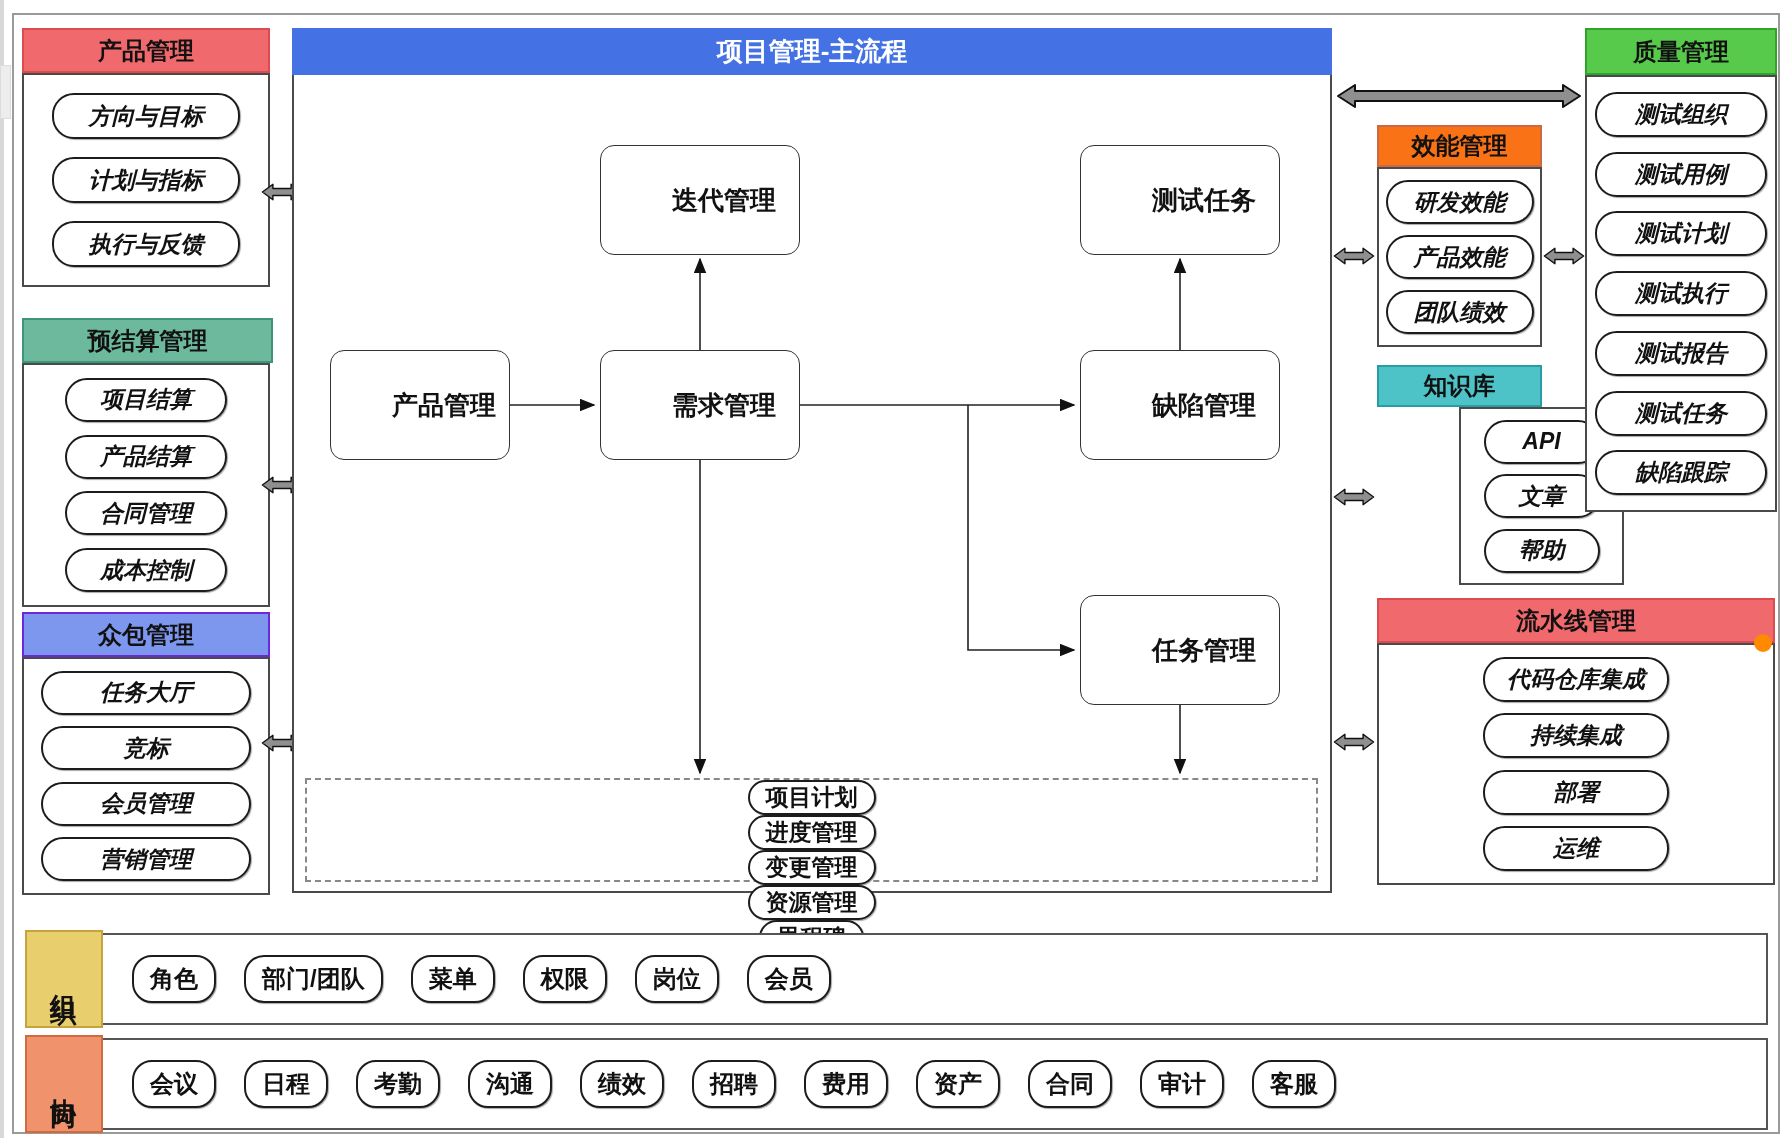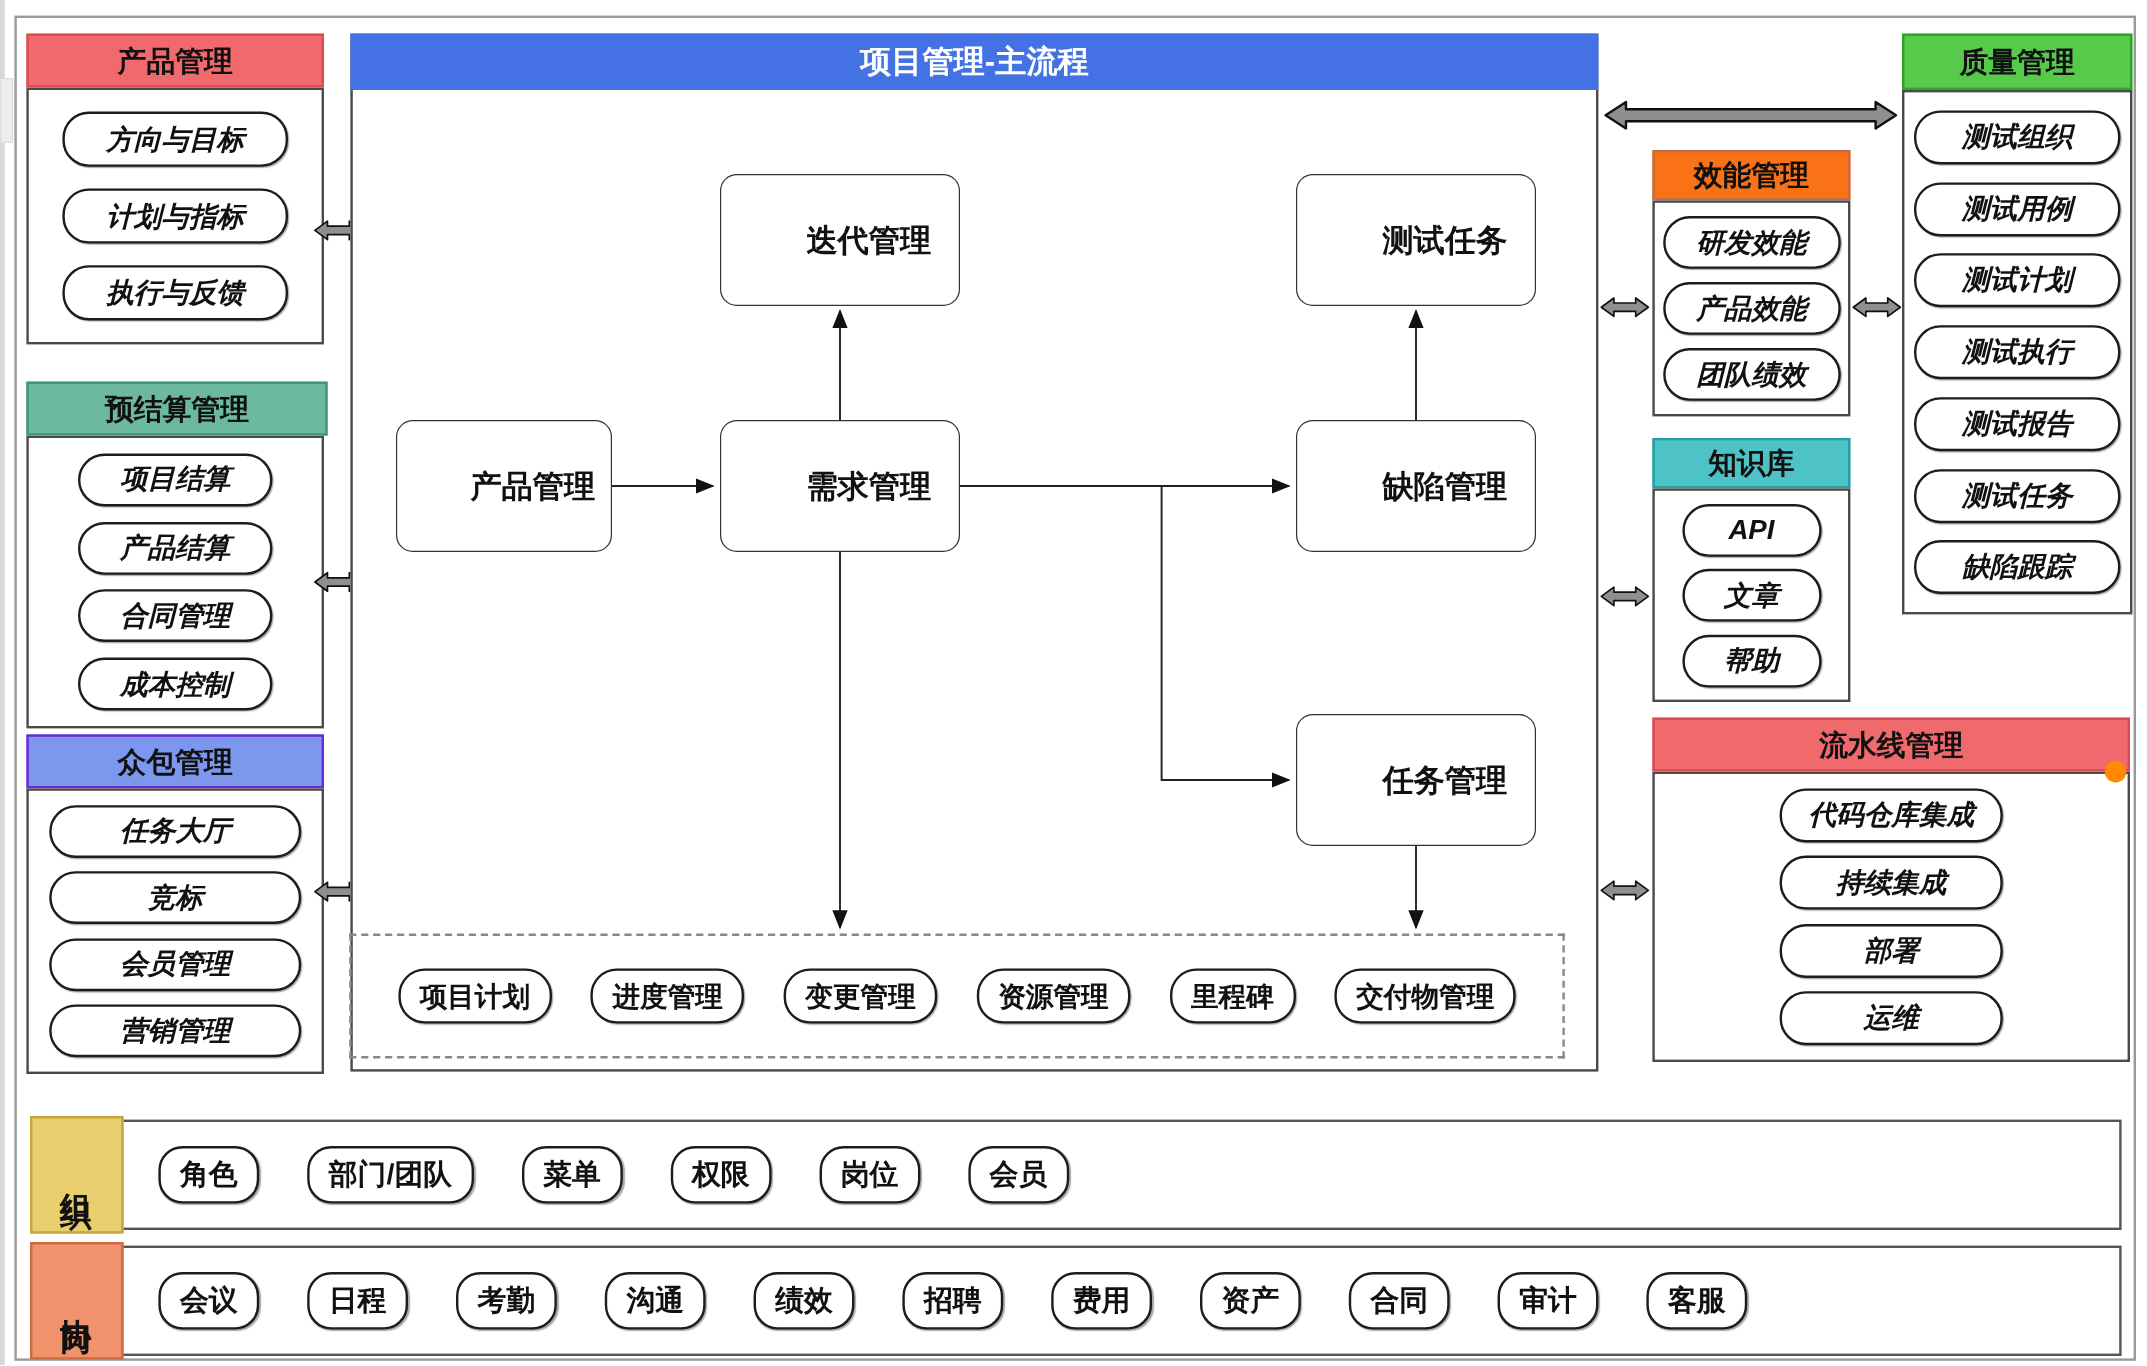--- a/index.html
+++ b/index.html
@@ -26,33 +26,33 @@
   .p-pipe .pill{min-width:186px;height:45px;}
 
   .mainbox{position:absolute;left:292px;top:28px;width:1040px;height:865px;
            border:2px solid #4a4a4a;background:#fff;box-sizing:border-box;}
   .mainhd{position:absolute;left:292px;top:28px;width:1040px;height:47px;background:#4472e4;
           display:flex;align-items:center;justify-content:center;color:#fff;
           font-size:26px;font-weight:bold;}
   .node{position:absolute;background:#fff;border:1.5px solid #333;border-radius:14px;
         display:flex;align-items:center;justify-content:center;font-size:26px;font-weight:bold;
         box-sizing:border-box;padding-left:48px;}
-  .dashedbox{position:absolute;left:291px;top:778px;width:1013px;height:104px;
+  .dashedbox{position:absolute;left:305px;top:778px;width:1013px;height:104px;
              border:2px dashed #888;box-sizing:border-box;display:flex;align-items:center;
-             justify-content:space-evenly;padding:0 6px;}
+             justify-content:space-evenly;padding:0 6px;flex-direction:column;}
   .flowsvg{position:absolute;left:292px;top:28px;width:1040px;height:865px;pointer-events:none;}
 
   .dbl{position:absolute;}
   .dbl svg{display:block;width:100%;height:100%;}
 
   .row{position:absolute;border:2px solid #555;background:#fff;box-sizing:border-box;}
   .rowlabel{position:absolute;display:flex;align-items:center;justify-content:center;
             writing-mode:vertical-rl;text-orientation:upright;font-size:26px;font-weight:bold;
             letter-spacing:6px;box-sizing:border-box;}
-  .rowpills{position:absolute;display:flex;gap:40px;align-items:flex-end;}
+  .rowpills{position:absolute;display:flex;gap:28px;align-items:flex-end;}
   .rowpills .pill{height:48px;border-radius:20px;font-size:24px;}
 
   .dot{position:absolute;width:18px;height:18px;border-radius:50%;background:#ff8a00;}
 </style>
 </head>
 <body>
 
 <div id="canvas">
   <div class="edge-strip"></div>
   <div class="frame"></div>
@@ -170,21 +170,21 @@
   </div>
   <div class="bd p-eff" style="left:1377px;top:167px;width:165px;height:180px;">
     <div class="pill">研发效能</div>
     <div class="pill">产品效能</div>
     <div class="pill">团队绩效</div>
   </div>
 
   <div class="hd" style="left:1377px;top:365px;width:165px;height:42px;background:#4ec3c7;border:2px solid #279ea3;">
     <span>知识库</span>
   </div>
-  <div class="bd p-kb" style="left:1377px;top:407px;width:165px;height:178px;">
+  <div class="bd p-kb" style="left:1459px;top:407px;width:165px;height:178px;">
     <div class="pill">API</div>
     <div class="pill">文章</div>
     <div class="pill">帮助</div>
   </div>
 
   <div class="hd" style="left:1585px;top:28px;width:192px;height:47px;background:#57c94b;border:2px solid #2fa428;">
     <span>质量管理</span>
   </div>
   <div class="bd p-q" style="left:1585px;top:75px;width:192px;height:437px;">
     <div class="pill">测试组织</div>

